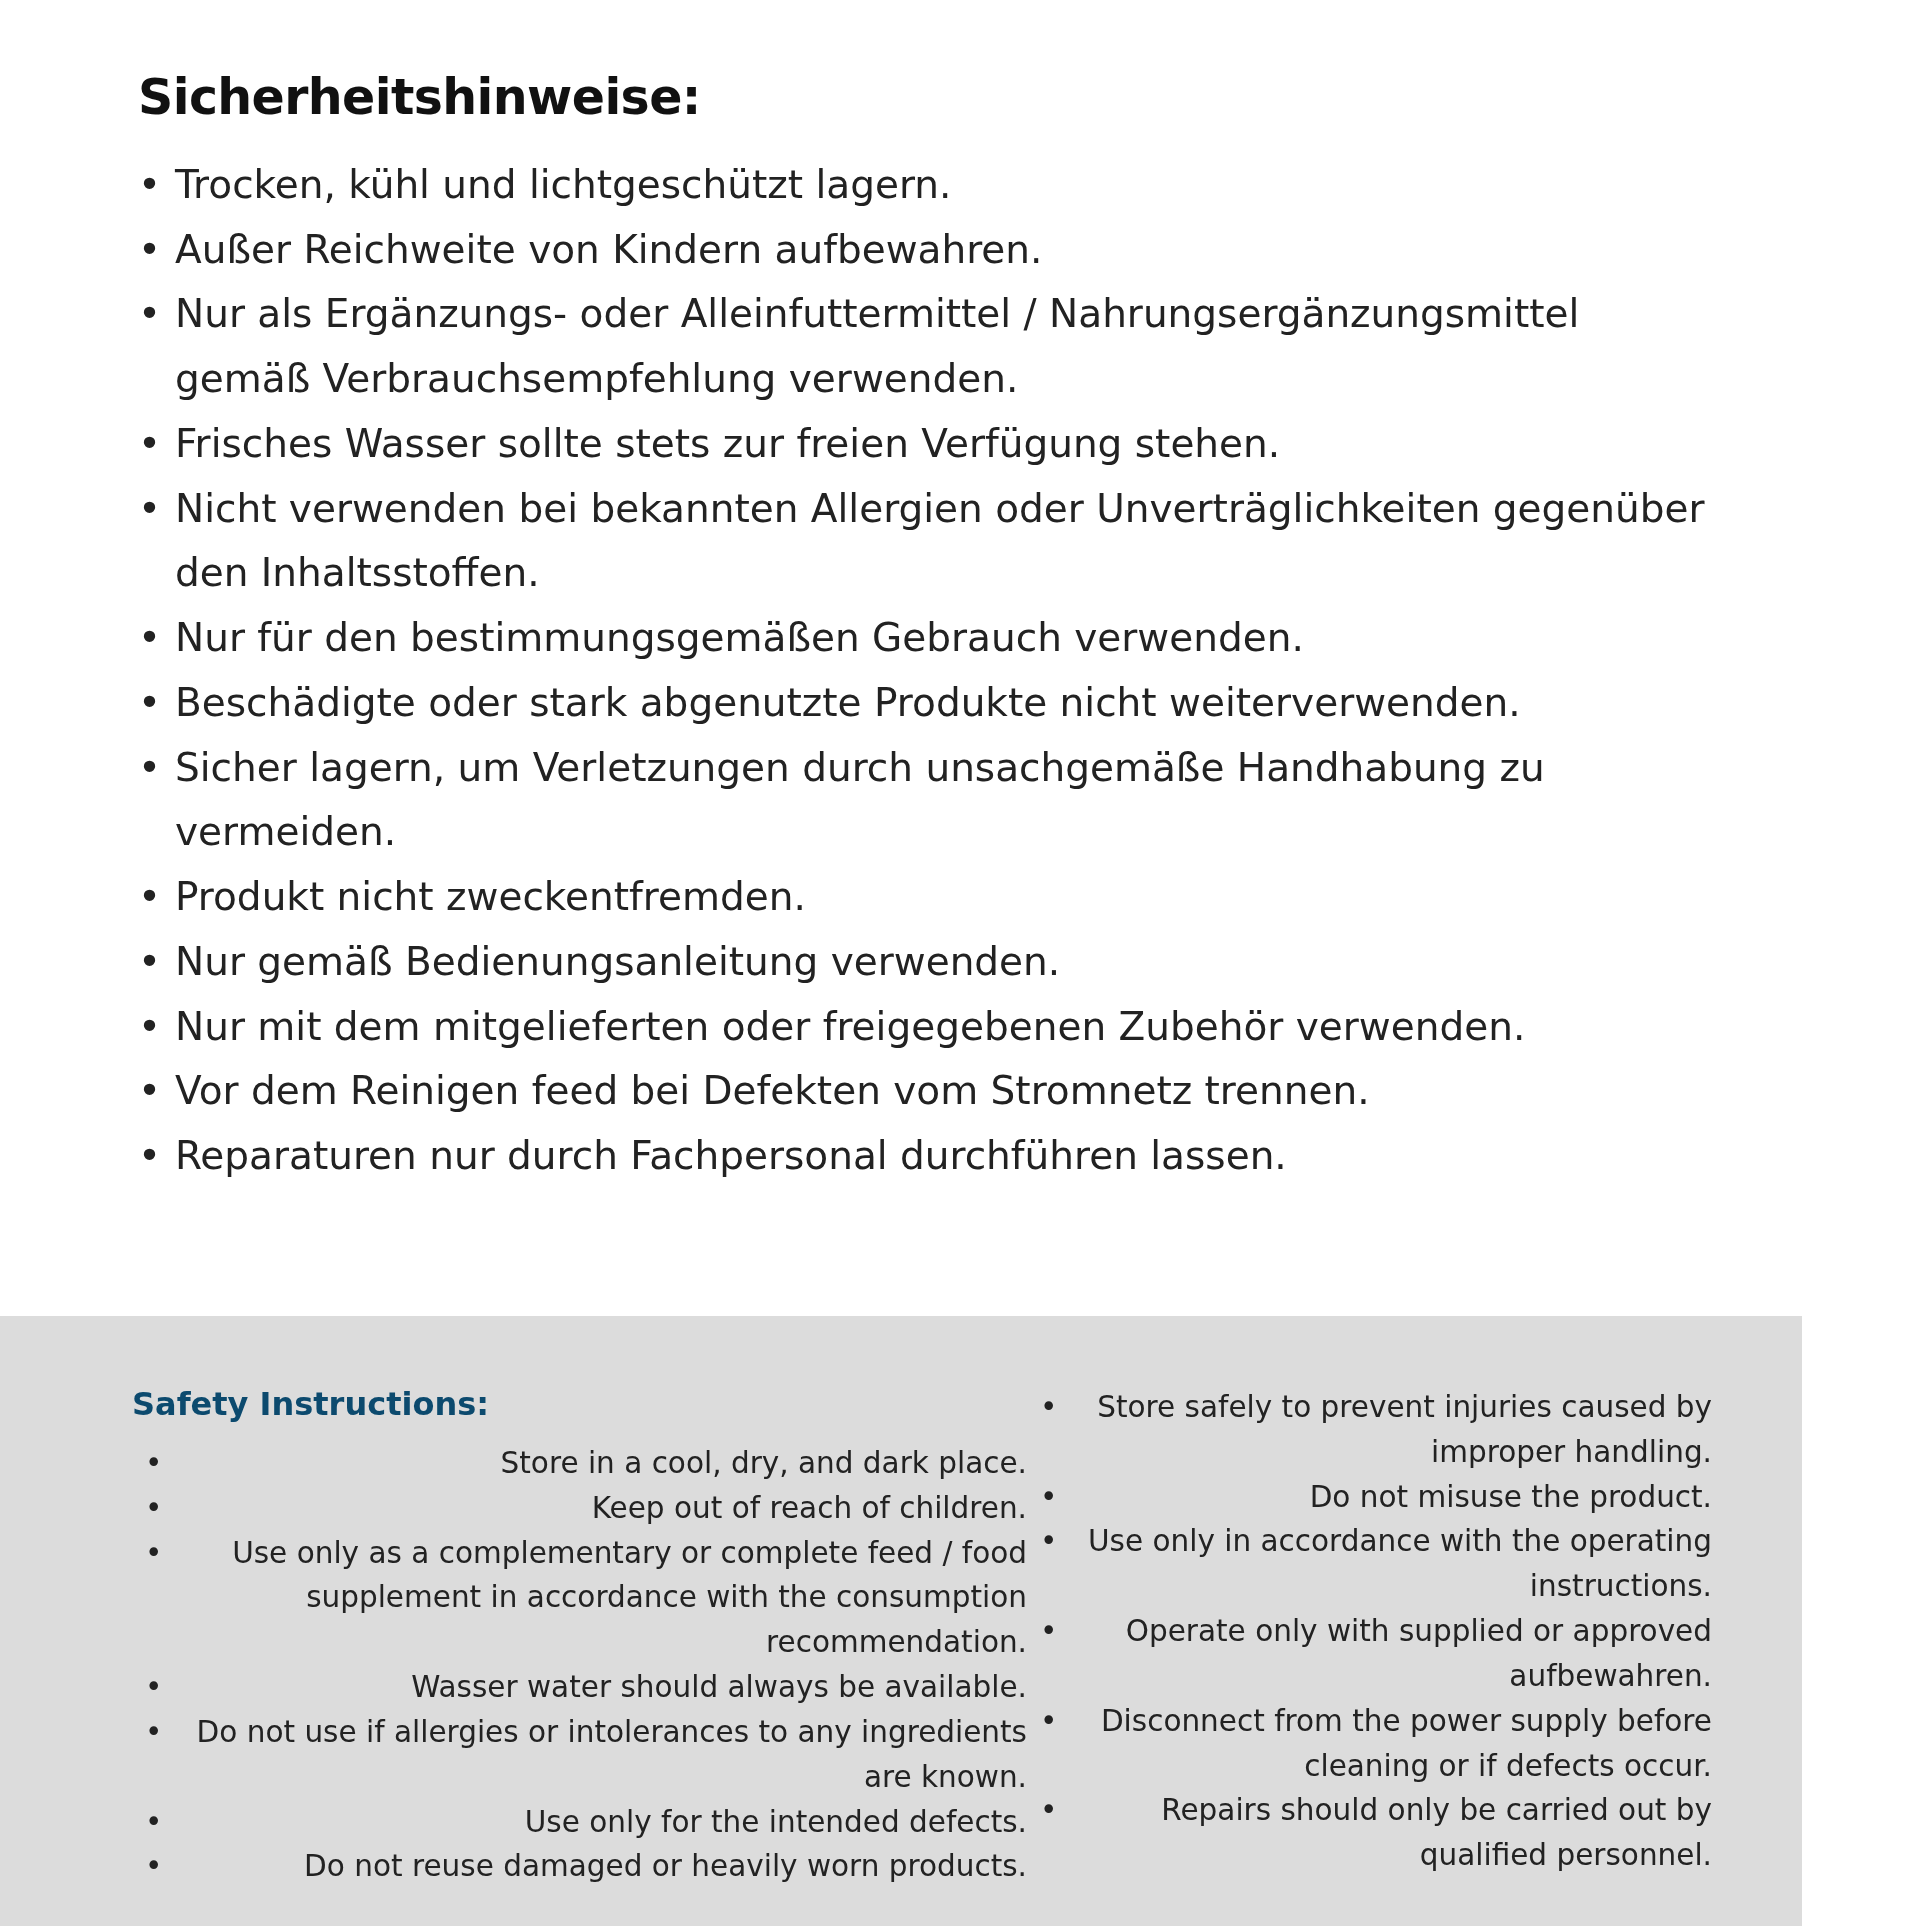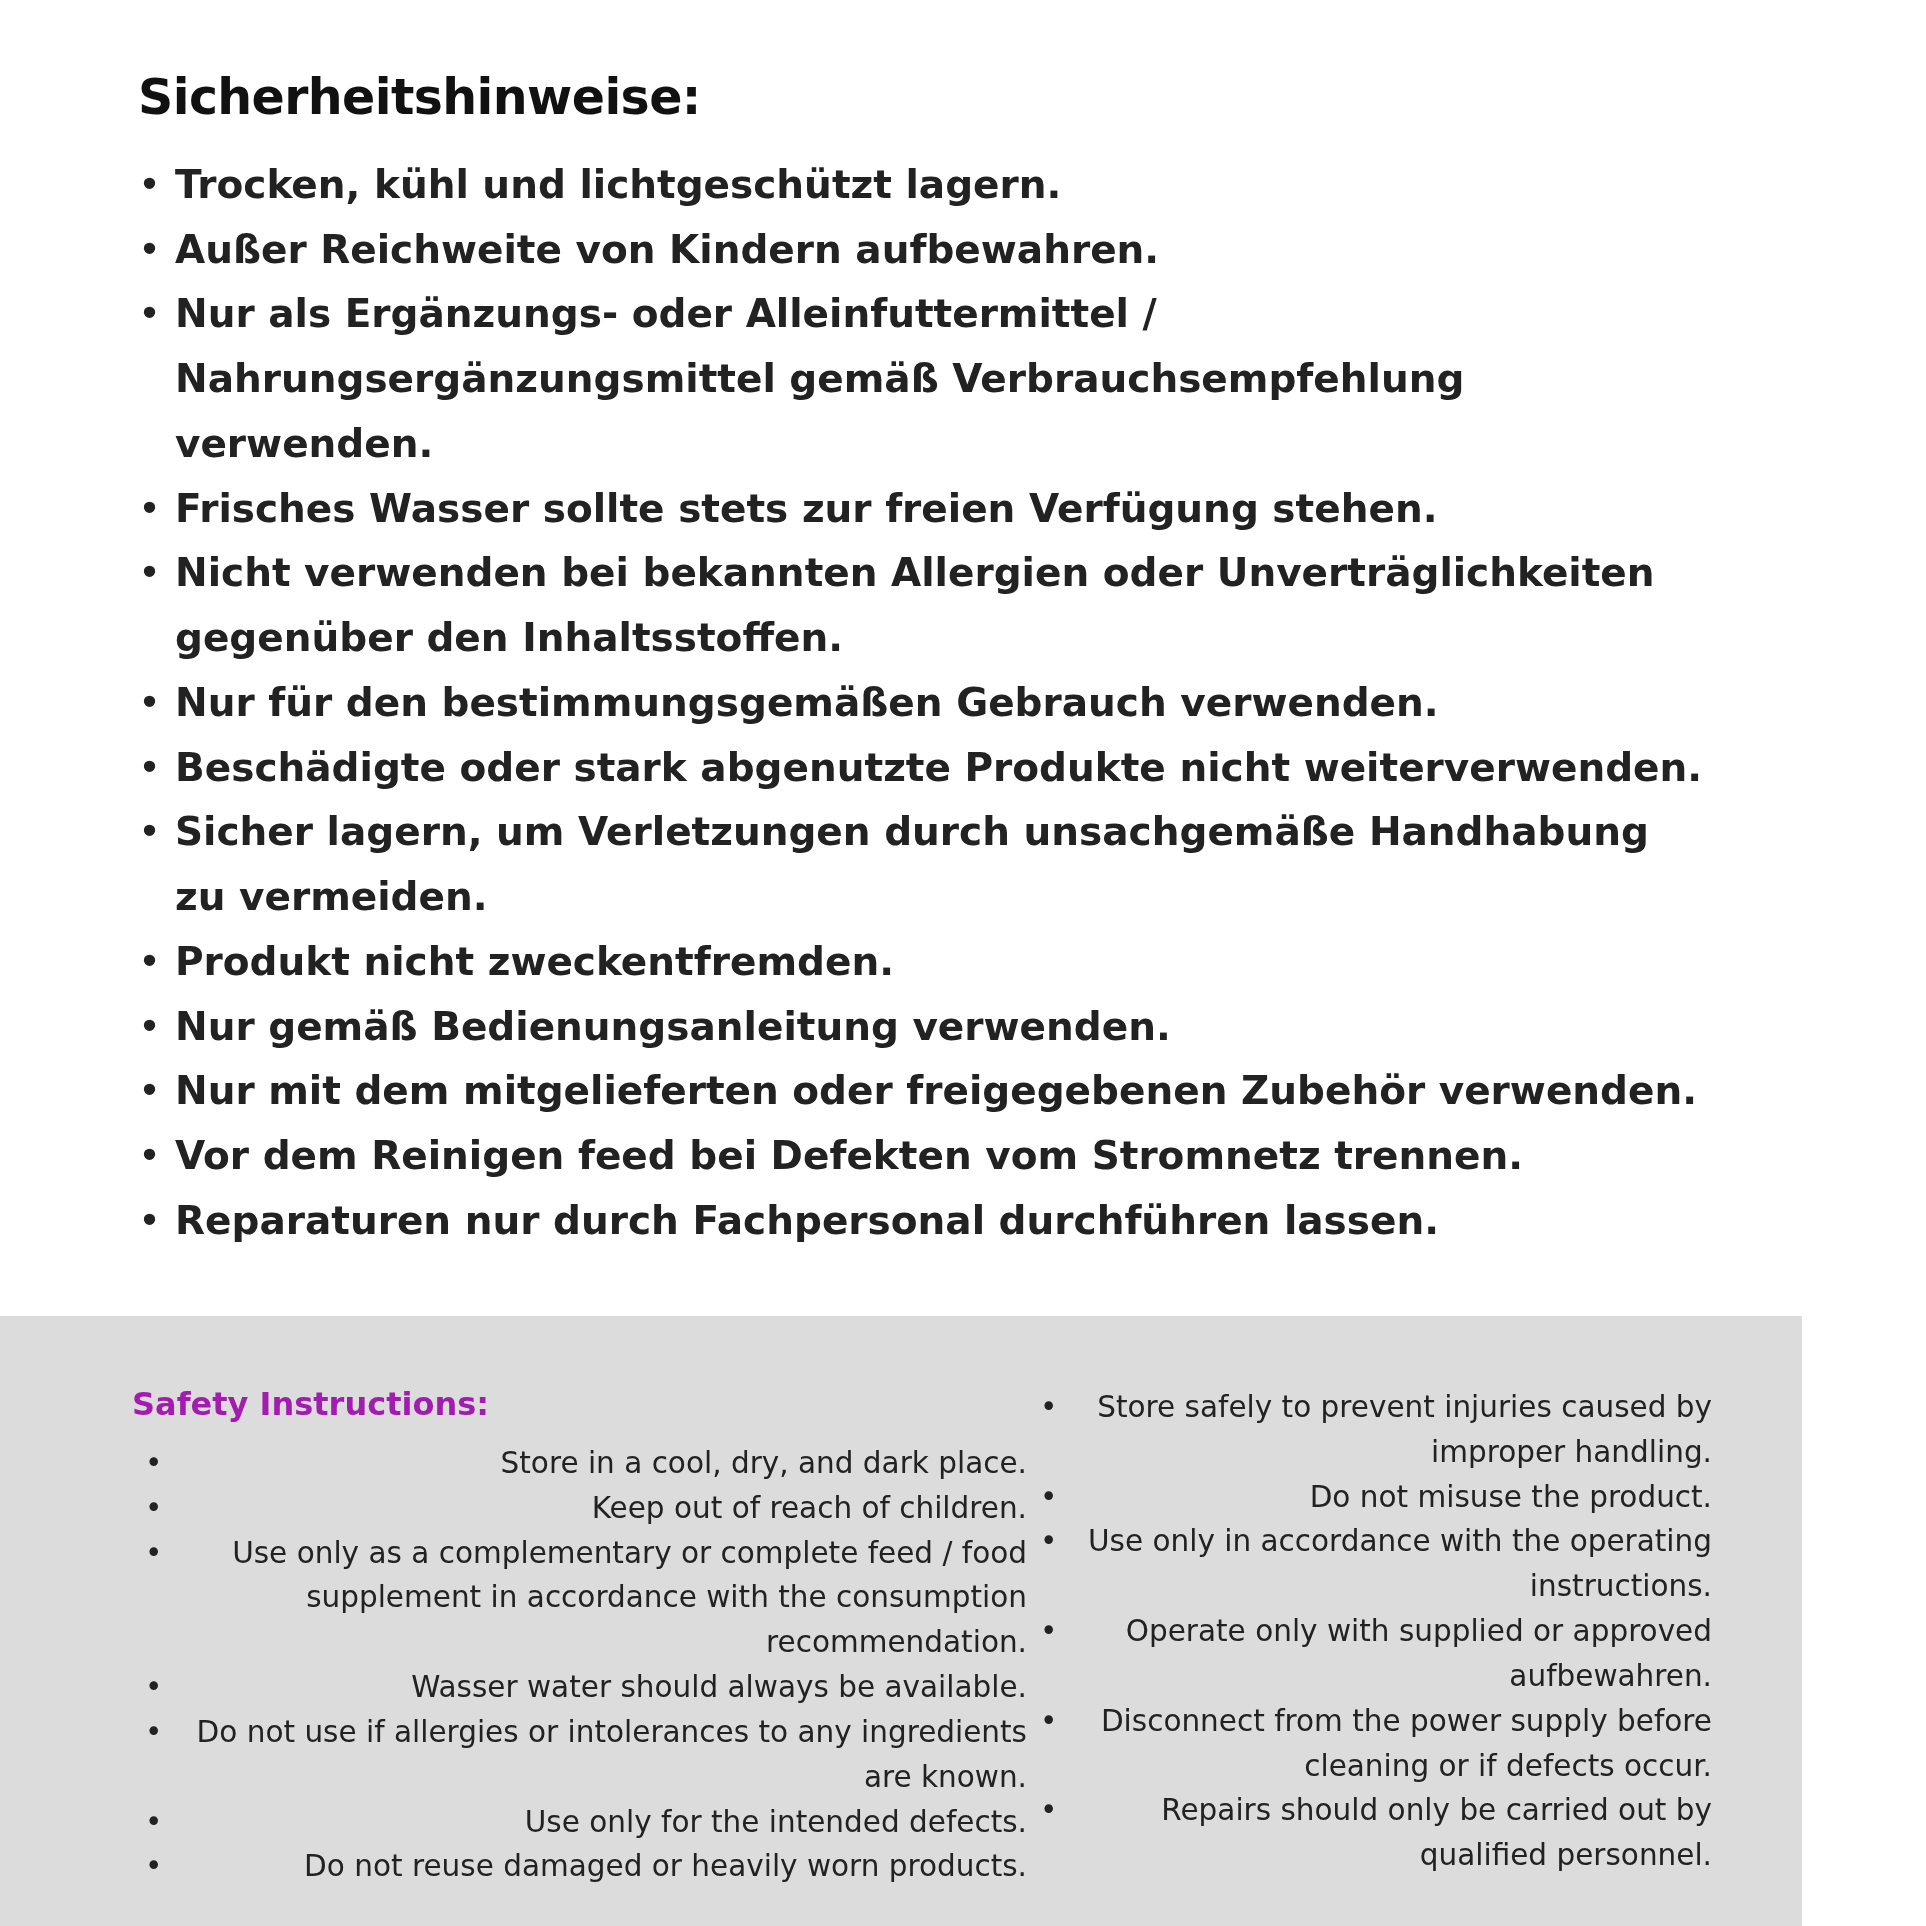--- a/index.html
+++ b/index.html
@@ -44,21 +44,20 @@
     line-height: 1.66;
     color: #222222;
   }
   .g-item .bullet {
     flex: none;
     width: 37px;
     text-align: left;
   }
   .g-item .bullet-text {
     flex: 1;
-    font-weight: bold;
   }
 
   
   .english-section {
     box-sizing: border-box;
     flex: 1;
     background: #dcdcdc;
     padding: 69px 77px 0 132px;
     display: flex;
     flex-direction: row;
@@ -67,21 +66,21 @@
     width: 908px;
     flex: none;
   }
   .col-right {
     flex: 1;
     padding-top: 0px;
   }
   .english-heading {
     font-size: 32px;
     font-weight: 700;
-    color: #a21caf;
+    color: #0c4a6e;
     margin-bottom: 18px;
   }
   .e-item {
     display: flex;
     align-items: flex-start;
     font-size: 29.5px;
     line-height: 1.52;
     color: #222222;
   }
   .e-item .bullet {

